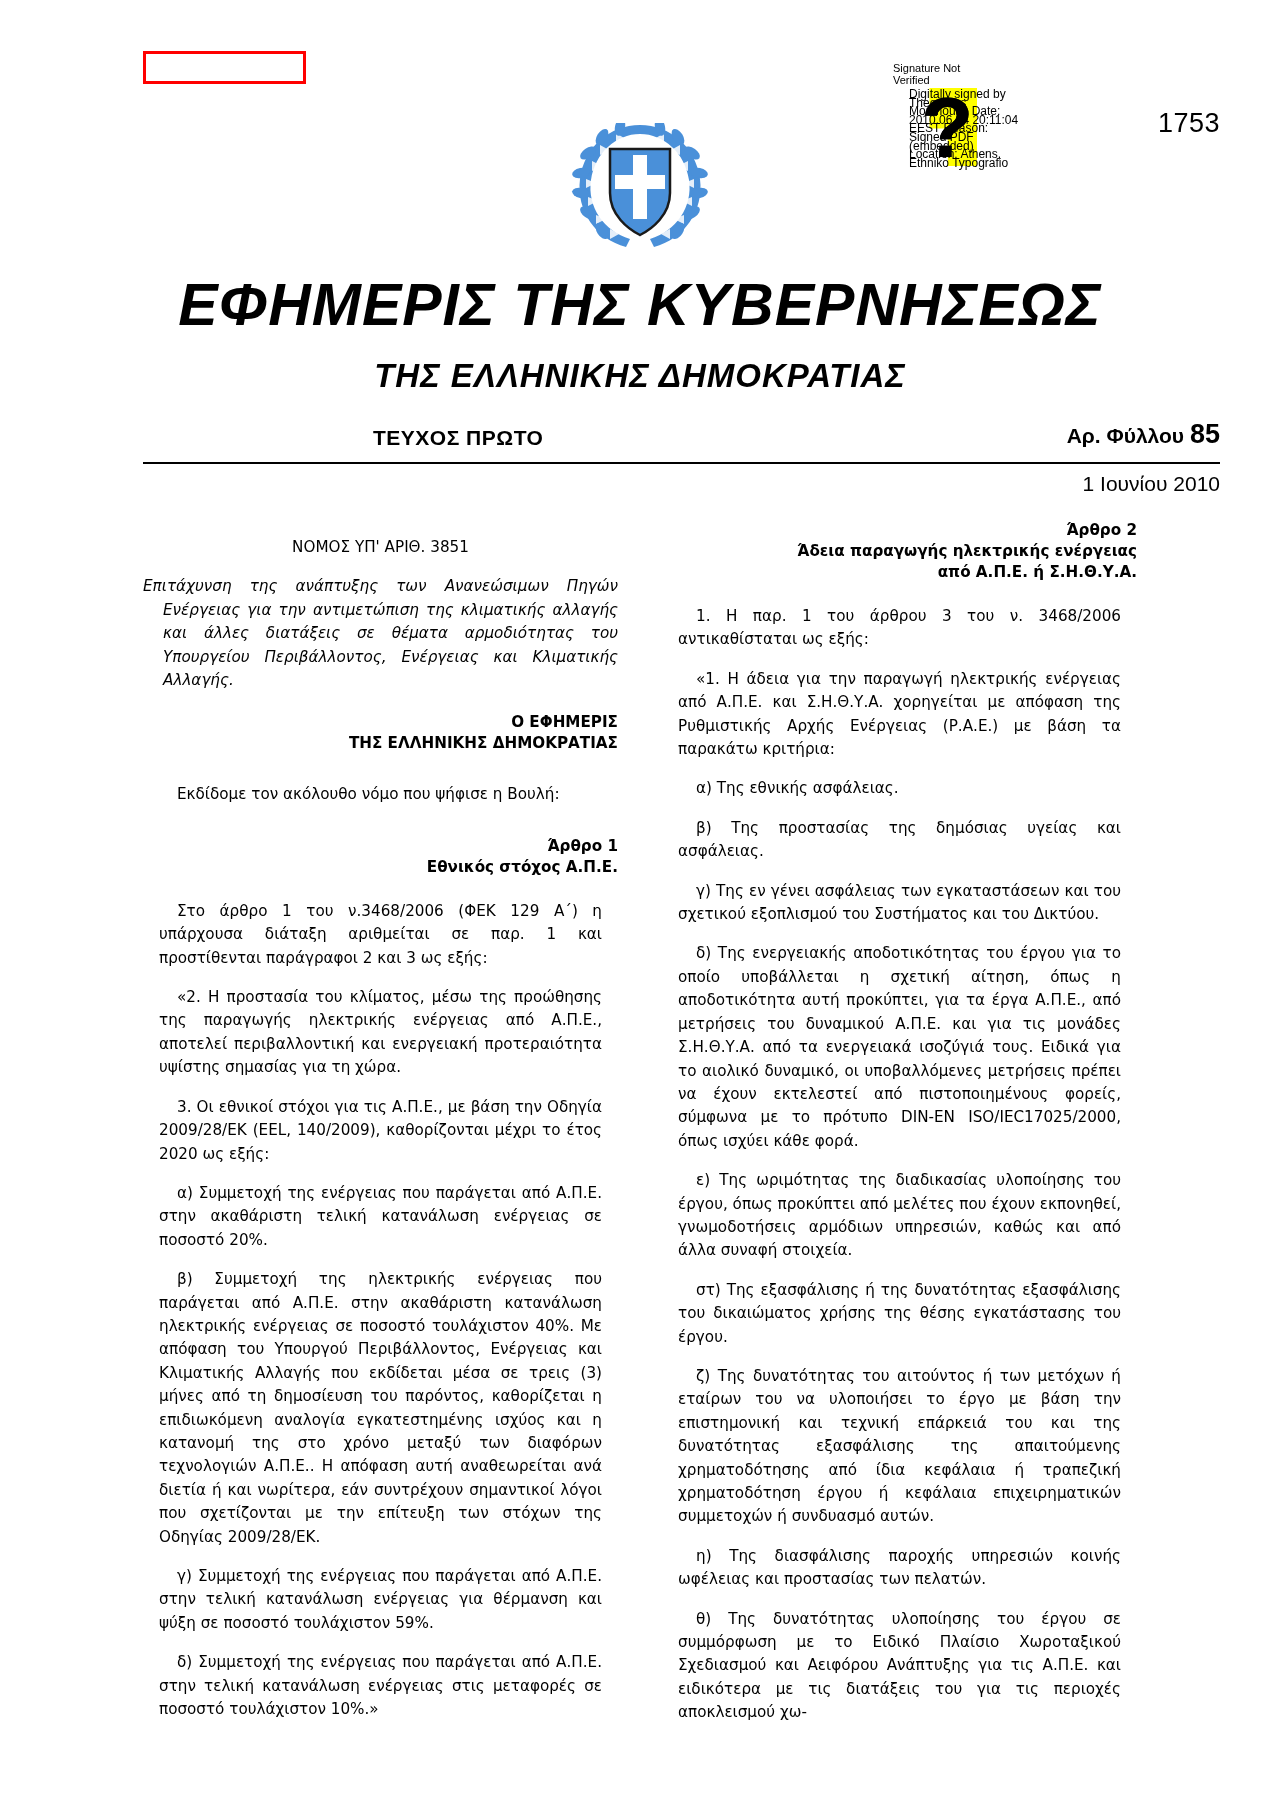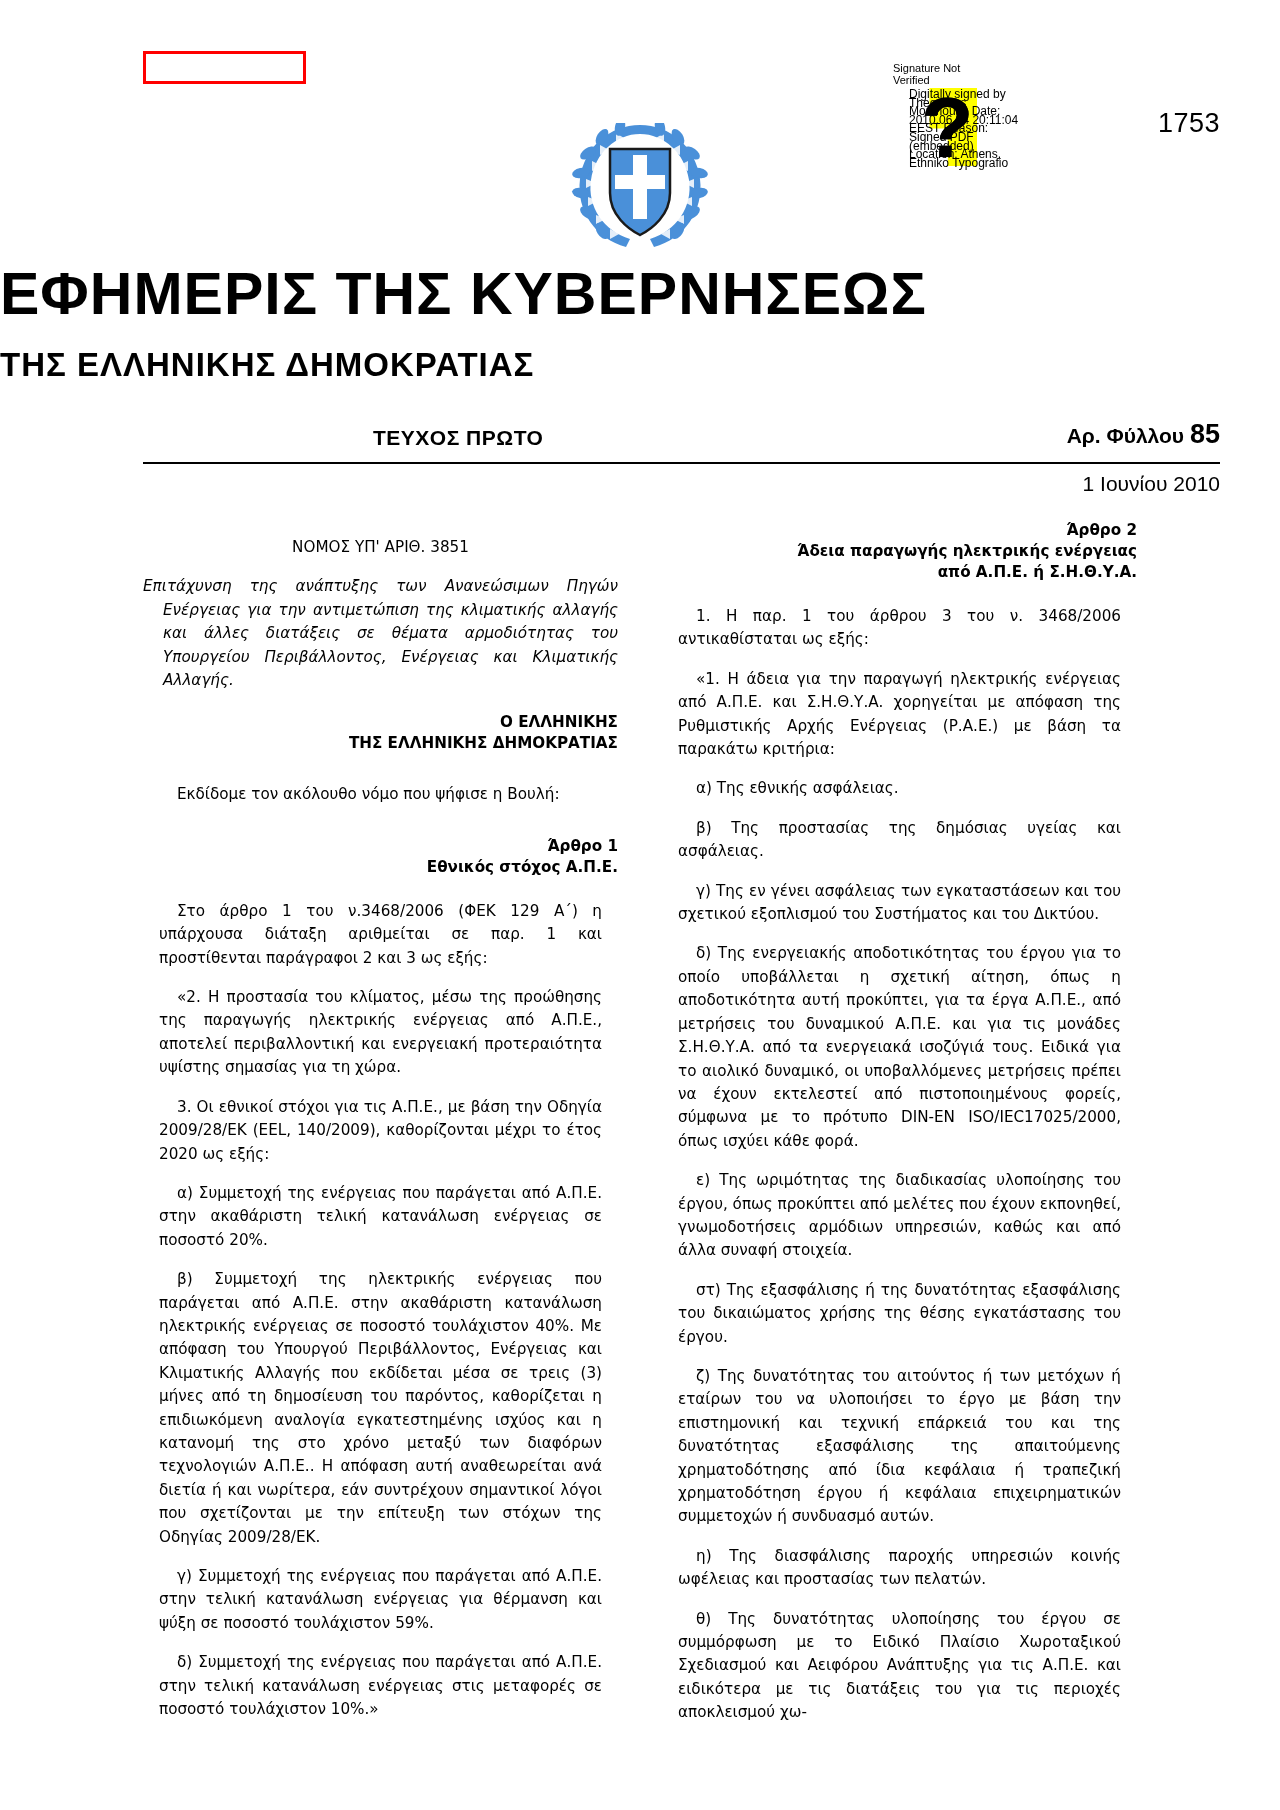--- a/index.html
+++ b/index.html
@@ -102,22 +102,23 @@
     transform: translateX(-50%);
     width: 140px;
     height: 126px;
   }
 
   
   .masthead {
     position: absolute;
     left: 0;
     right: 0;
-    top: 262px;
-    text-align: left;
+    top: 273px;
+    text-align: center;
+    font-style: italic;
   }
   .gazette-title {
     font-family: "Liberation Sans", sans-serif;
     font-weight: bold;
     font-size: 59px;
     line-height: 64px;
     letter-spacing: 1px;
     margin: 0;
     white-space: nowrap;
   }
@@ -306,21 +307,21 @@
   </div>
   <div class="rule"></div>
   <div class="issue-date">1 Ιουνίου 2010</div>
 
   <div class="columns">
 
     <div class="col">
       <div class="para center">ΝΟΜΟΣ ΥΠ' ΑΡΙΘ. 3851</div>
       <div class="law-title">Επιτάχυνση της ανάπτυξης των Ανανεώσιμων Πηγών Ενέργειας για την αντιμετώπιση της κλιματικής αλλαγής και άλλες διατάξεις σε θέματα αρμοδιότητας του Υπουργείου Περιβάλλοντος, Ενέργειας και Κλιματικής Αλλαγής.</div>
       <div class="spacer-md"></div>
-      <div class="heading">Ο ΕΛΛΗΝΙΚΗΣ</div>
+      <div class="heading">Ο ΕΦΗΜΕΡΙΣ</div>
       <div class="heading">ΤΗΣ ΕΛΛΗΝΙΚΗΣ ΔΗΜΟΚΡΑΤΙΑΣ</div>
       <div class="spacer-sm"></div>
       <div class="para indent">Εκδίδομε τον ακόλουθο νόμο που ψήφισε η Βουλή:</div>
       <div class="spacer-sm"></div>
       <div class="heading">Άρθρο 1</div>
       <div class="heading">Εθνικός στόχος Α.Π.Ε.</div>
       <div class="spacer-xs"></div>
       <div class="para indent">Στο άρθρο 1 του ν.3468/2006 (ΦΕΚ 129 Α΄) η υπάρχουσα διάταξη αριθμείται σε παρ. 1 και προστίθενται παράγραφοι 2 και 3 ως εξής:</div>
       <div class="para indent">«2. Η προστασία του κλίματος, μέσω της προώθησης της παραγωγής ηλεκτρικής ενέργειας από Α.Π.Ε., αποτελεί περιβαλλοντική και ενεργειακή προτεραιότητα υψίστης σημασίας για τη χώρα.</div>
       <div class="para indent">3. Οι εθνικοί στόχοι για τις Α.Π.Ε., με βάση την Οδηγία 2009/28/ΕΚ (ΕΕL, 140/2009), καθορίζονται μέχρι το έτος 2020 ως εξής:</div>

